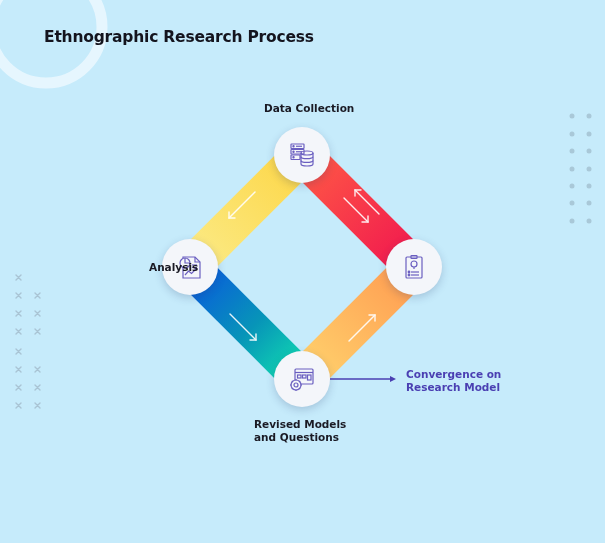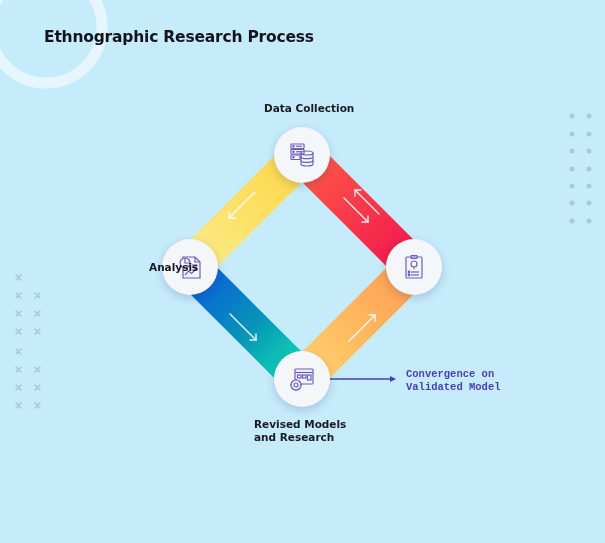--- a/index.html
+++ b/index.html
@@ -10,21 +10,21 @@
       position: relative;
     }
     .canvas { position: absolute; left: 0; top: 0; width: 605px; height: 543px; }
     .title {
       position: absolute; left: 0; top: 28px; width: 605px; 
       font-size: 15.5px; font-weight: bold; color: #14141e; letter-spacing: -0.2px; margin-left: 44px;
     }
     .label {
       position: absolute; font-size: 10.5px; font-weight: bold; color: #1a1a24; line-height: 13px;
     }
-    .label.conv { color: #4a3fb2; font-family: Liberation Mono, monospace; }
+    .label.conv { color: #4a3fb2; }
     .source {
       position: absolute; left: 120px; top: 481px; width: 365px; text-align: center;
       font-size: 7.4px; color: #2a2a36; line-height: 10px;
     }
     .node {
       position: absolute; width: 56px; height: 56px; border-radius: 50%;
       background: #f4f6fa;
       box-shadow: 0 3px 8px rgba(40,60,110,0.22);
       display: flex; align-items: center; justify-content: center;
     }
@@ -178,20 +178,20 @@
       <circle cx="8" cy="20" r="5" fill="#f4f6fa"></circle>
       <circle cx="8" cy="20" r="2"></circle>
       <path d="M8 14 V15.5 M8 24.5 V26 M2 20 H3.5 M12.5 20 H14 M3.8 15.8 L4.8 16.8 M11.2 23.2 L12.2 24.2 M3.8 24.2 L4.8 23.2 M11.2 16.8 L12.2 15.8"></path>
     </svg>
   </div>
 
   <div class="label" style="left:264px; top:102px;text-align:center;">Data Collection</div>
   <div class="label" style="left:111px; top:261px;margin-left:38px;">Analysis</div>
   <div class="label" style="left:254px; top:418px;">
     <div>Revised Models</div>
-    <div>and Research</div>
+    <div>and Questions</div>
   </div>
   <div class="label conv" style="left:406px; top:368px;">
     <div>Convergence on</div>
-    <div>Validated Model</div>
+    <div>Research Model</div>
   </div>
 
 </div>
 
 </body></html>

